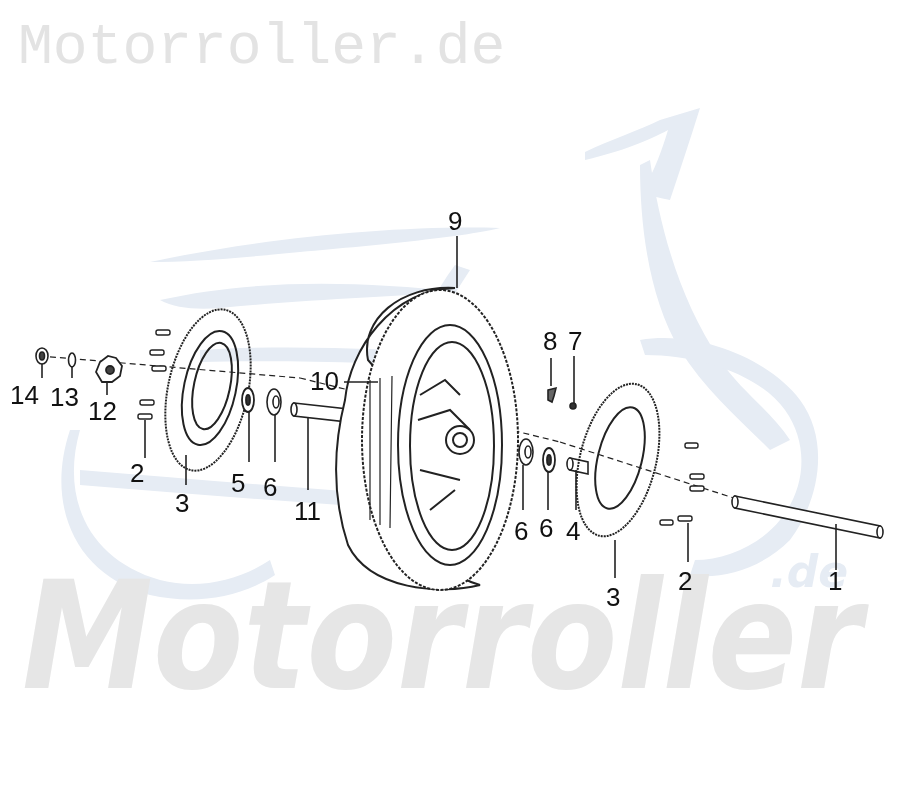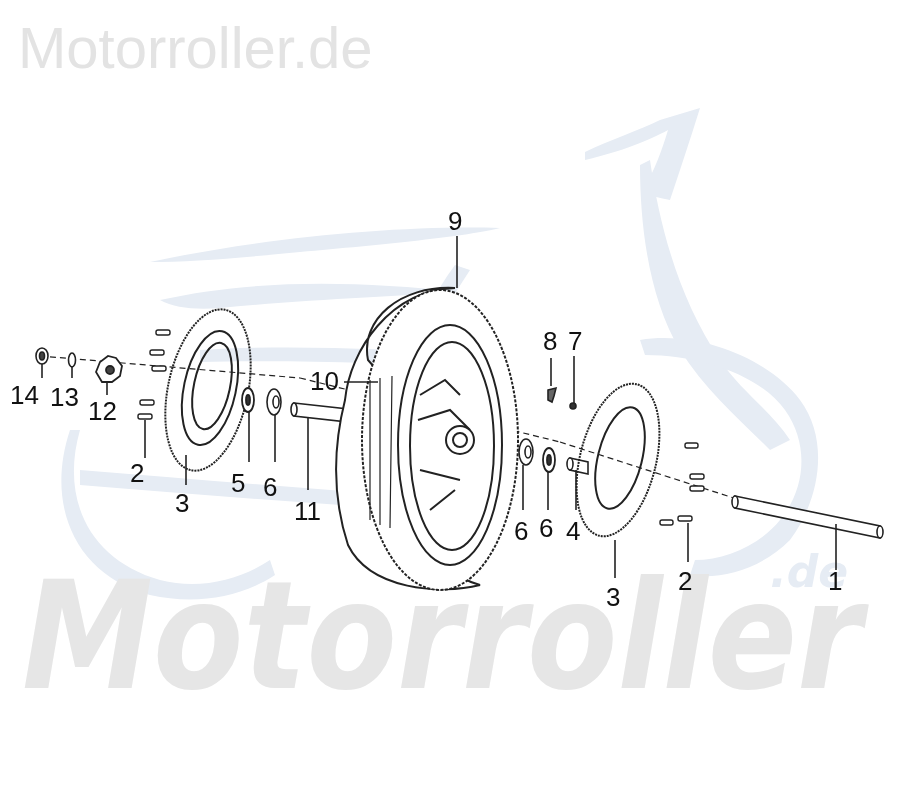--- a/index.html
+++ b/index.html
@@ -1,18 +1,18 @@
 <!DOCTYPE html>
 <html><head>
 <meta charset="utf-8">
 <style>
   html, body { margin: 0; padding: 0; background: #ffffff; }
   body { width: 900px; height: 800px; position: relative; overflow: hidden;
          font-family: "Liberation Sans", sans-serif; }
-  .wm-top { position: absolute; left: 18px; top: 8px; font-family: Liberation Sans, sans-serif;
+  .wm-top { position: absolute; left: 18px; top: 8px; font-family: Liberation Mono, monospace;
             font-size: 58px; color: #e3e3e3; letter-spacing: 0px; line-height: 80px; }
   .diagram { position: absolute; left: 0; top: 0; width: 900px; height: 800px; }
   .lbl { font-family: "Liberation Sans", sans-serif; font-size: 26px; fill: #111; }
   .wm-big { font-family: "DejaVu Sans", sans-serif; font-style: italic; font-weight: bold; }
 </style>
 </head>
 <body>
 
 <div class="wm-top">Motorroller.de</div>
 

